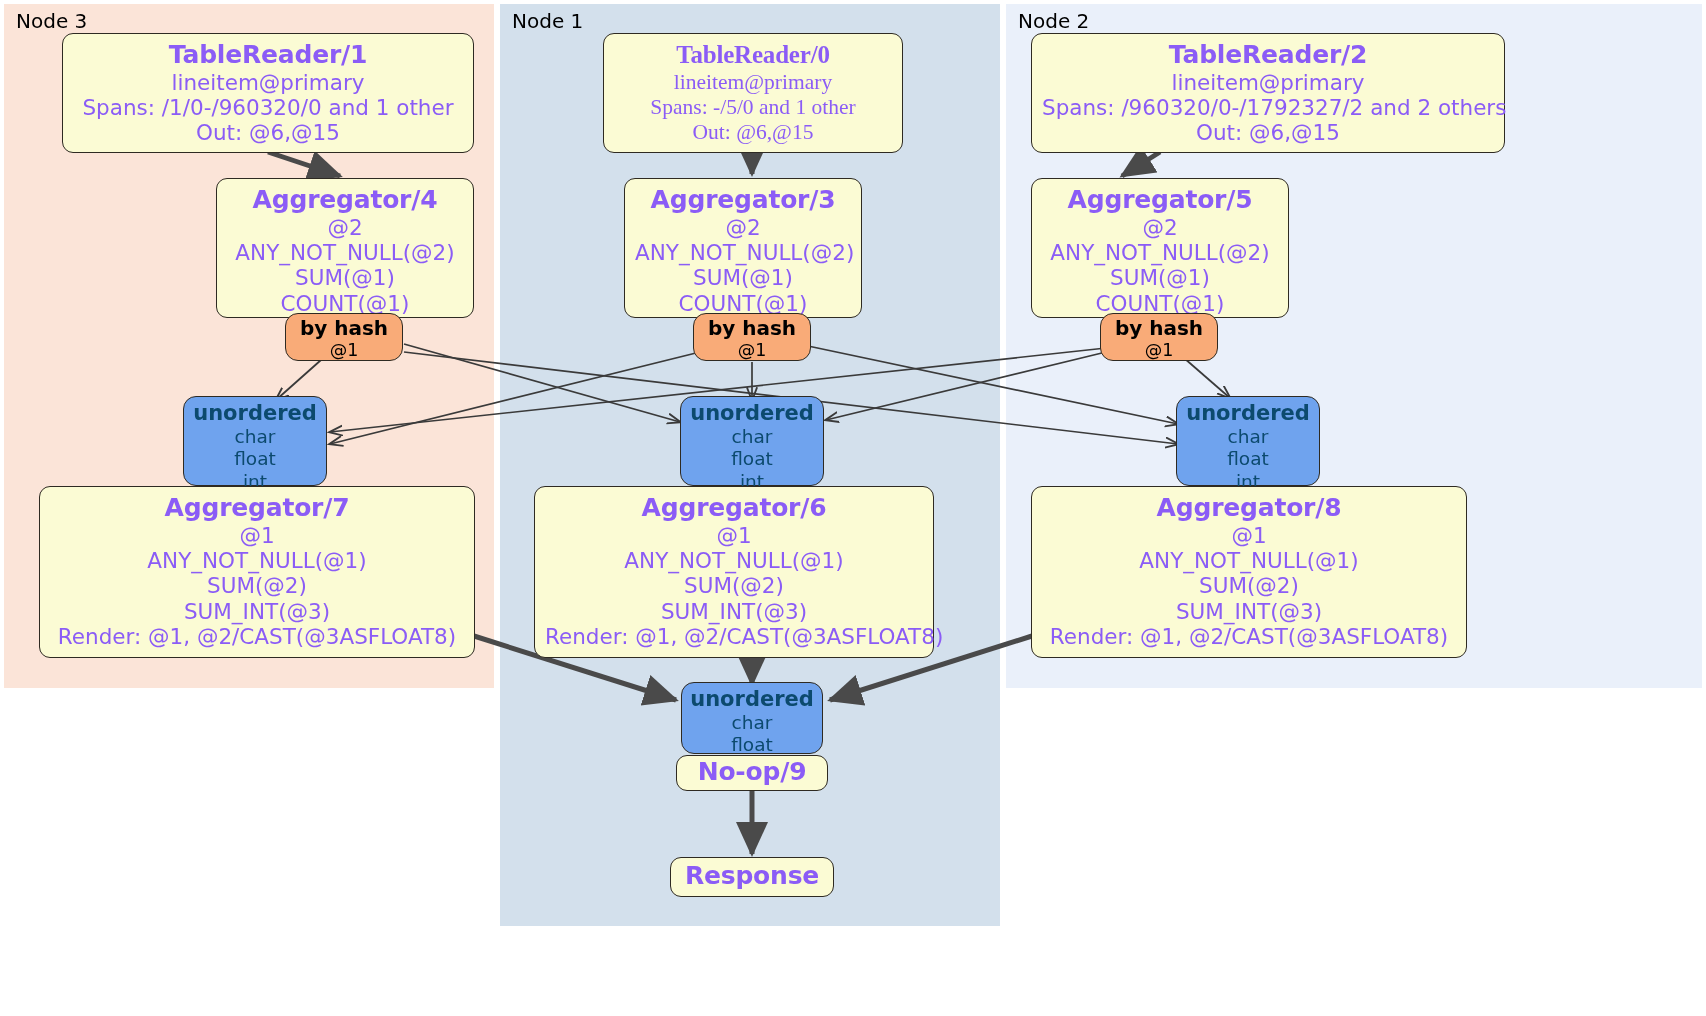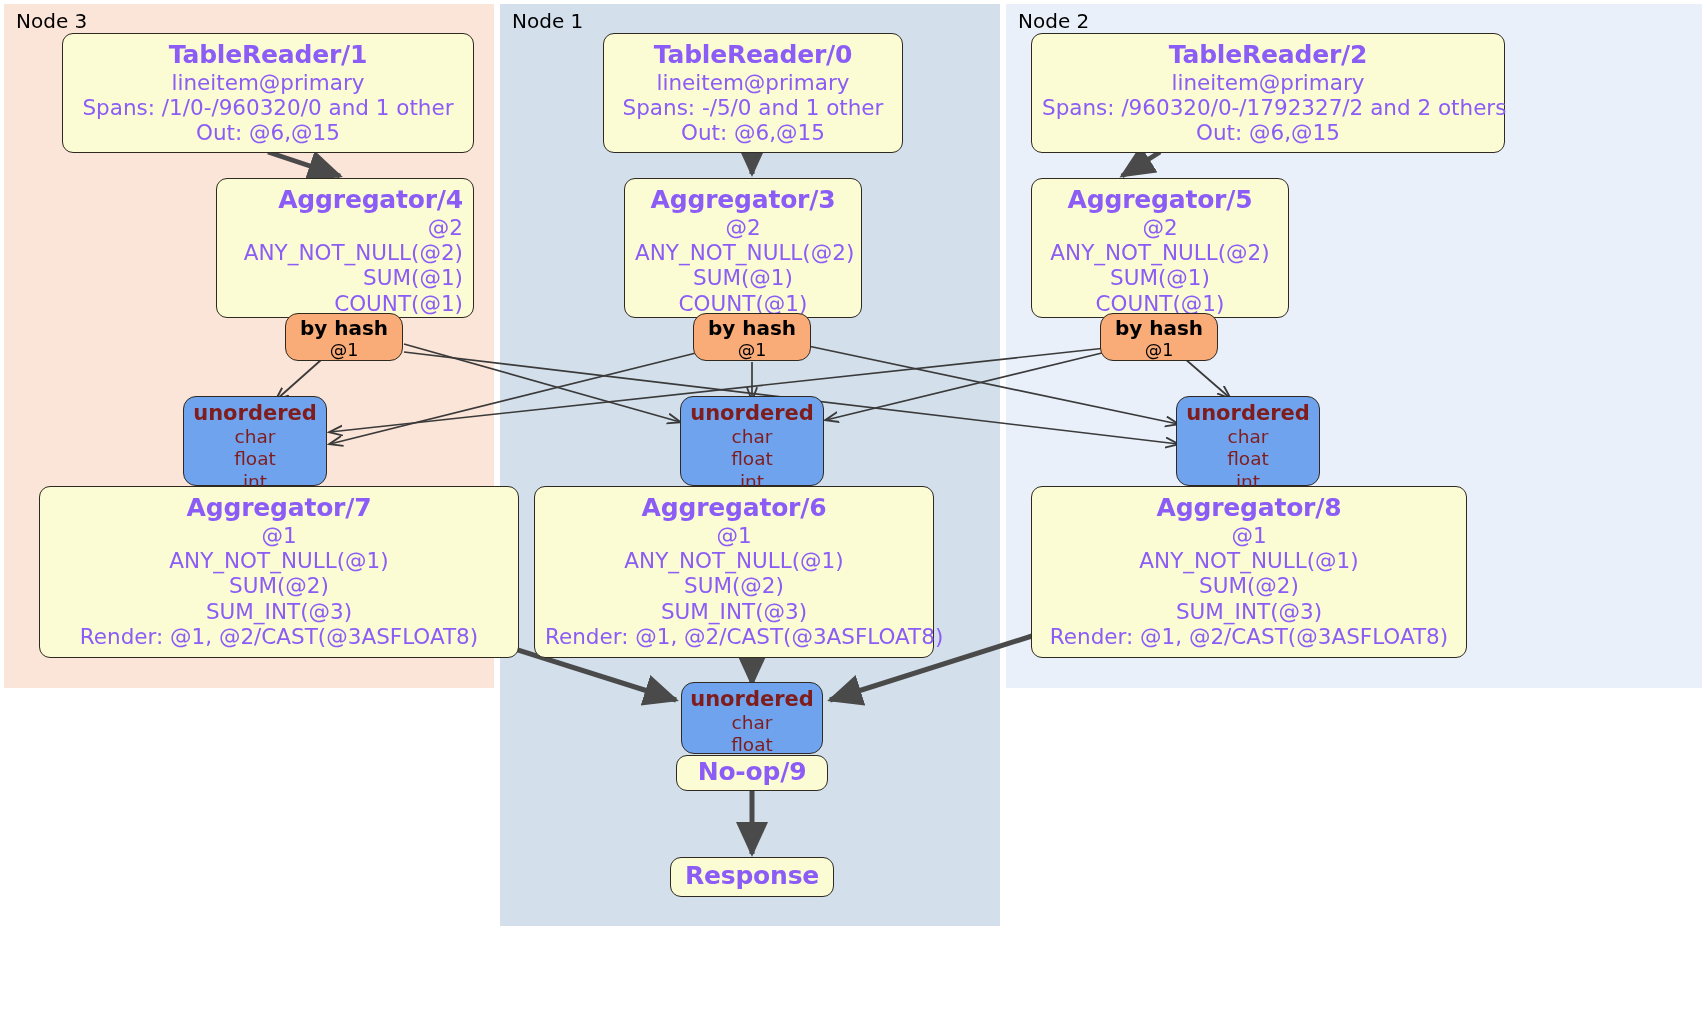--- a/index.html
+++ b/index.html
@@ -94,21 +94,21 @@
   }
 
   
   .sync {
     position: absolute;
     box-sizing: border-box;
     border: 1.6px solid #2e2a22;
     border-radius: 13px;
     background: #6fa3ee;
     text-align: center;
-    color: #7f1d1d;
+    color: #0c4a6e;
     padding: 4px 0 5px 0;
   }
   .sync .stitle {
     font-weight: bold;
     font-size: 21px;
     line-height: 1.2;
   }
   .sync .sline {
     font-size: 18.5px;
     line-height: 1.2;
@@ -196,35 +196,35 @@
     </g>
   </svg>
 
   <div class="box" style="left:62px; top:33px; width:412px; height:120px;">
     <div class="title">TableReader/1</div>
     <div class="line">lineitem@primary</div>
     <div class="line">Spans: /1/0-/960320/0 and 1 other</div>
     <div class="line">Out: @6,@15</div>
   </div>
 
-  <div class="box" style="left:603px; top:33px; width:300px; height:120px;">
+  <div class="box" style="left:603px; top:33px; width:300px; height:120px;font-family:Liberation Serif, serif;">
     <div class="title">TableReader/0</div>
     <div class="line">lineitem@primary</div>
     <div class="line">Spans: -/5/0 and 1 other</div>
     <div class="line">Out: @6,@15</div>
   </div>
 
   <div class="box" style="left:1031px; top:33px; width:474px; height:120px;">
     <div class="title">TableReader/2</div>
     <div class="line">lineitem@primary</div>
     <div class="line">Spans: /960320/0-/1792327/2 and 2 others</div>
     <div class="line">Out: @6,@15</div>
   </div>
 
-  <div class="box" style="left:216px; top:178px; width:258px; height:140px;text-align:right;">
+  <div class="box" style="left:216px; top:178px; width:258px; height:140px;">
     <div class="title">Aggregator/4</div>
     <div class="line">@2</div>
     <div class="line">ANY_NOT_NULL(@2)</div>
     <div class="line">SUM(@1)</div>
     <div class="line">COUNT(@1)</div>
   </div>
 
   <div class="box" style="left:624px; top:178px; width:238px; height:140px;">
     <div class="title">Aggregator/3</div>
     <div class="line">@2</div>
@@ -270,21 +270,21 @@
     <div class="sline">int</div>
   </div>
 
   <div class="sync" style="left:1176px; top:396px; width:144px; height:90px;">
     <div class="stitle">unordered</div>
     <div class="sline">char</div>
     <div class="sline">float</div>
     <div class="sline">int</div>
   </div>
 
-  <div class="box" style="left:39px; top:486px; width:480px; height:172px;">
+  <div class="box" style="left:39px; top:486px; width:436px; height:172px;">
     <div class="title">Aggregator/7</div>
     <div class="line">@1</div>
     <div class="line">ANY_NOT_NULL(@1)</div>
     <div class="line">SUM(@2)</div>
     <div class="line">SUM_INT(@3)</div>
     <div class="line">Render: @1, @2/CAST(@3ASFLOAT8)</div>
   </div>
 
   <div class="box" style="left:534px; top:486px; width:400px; height:172px;">
     <div class="title">Aggregator/6</div>

